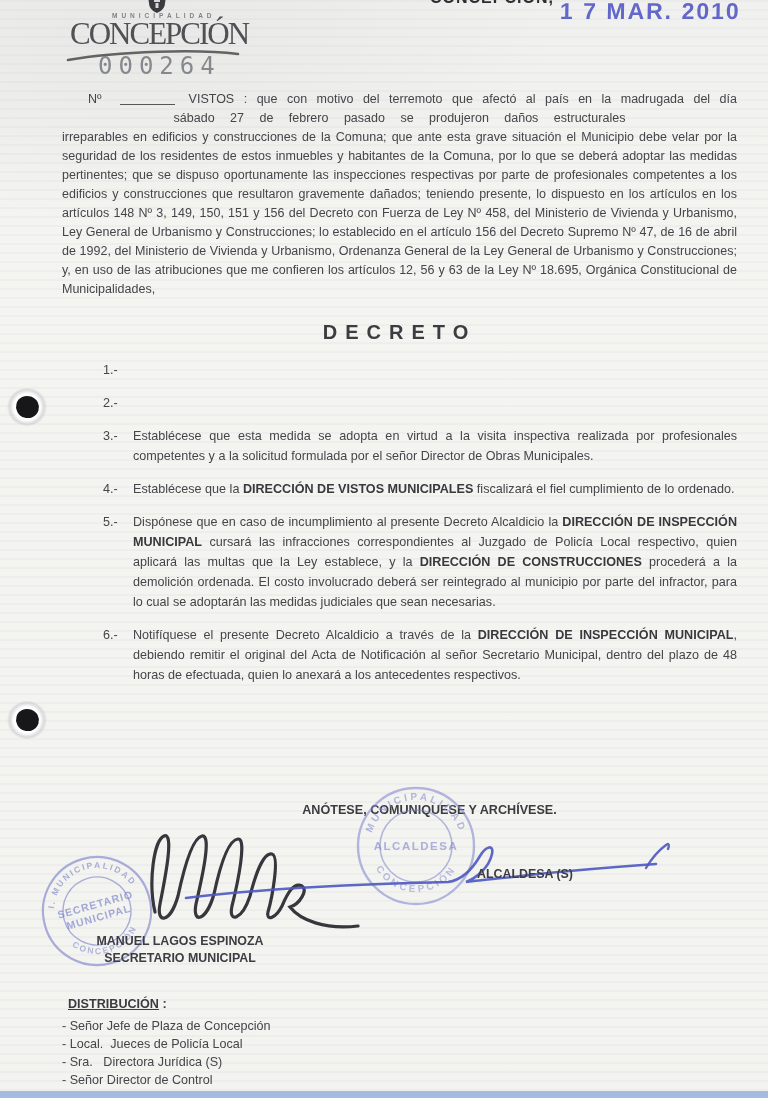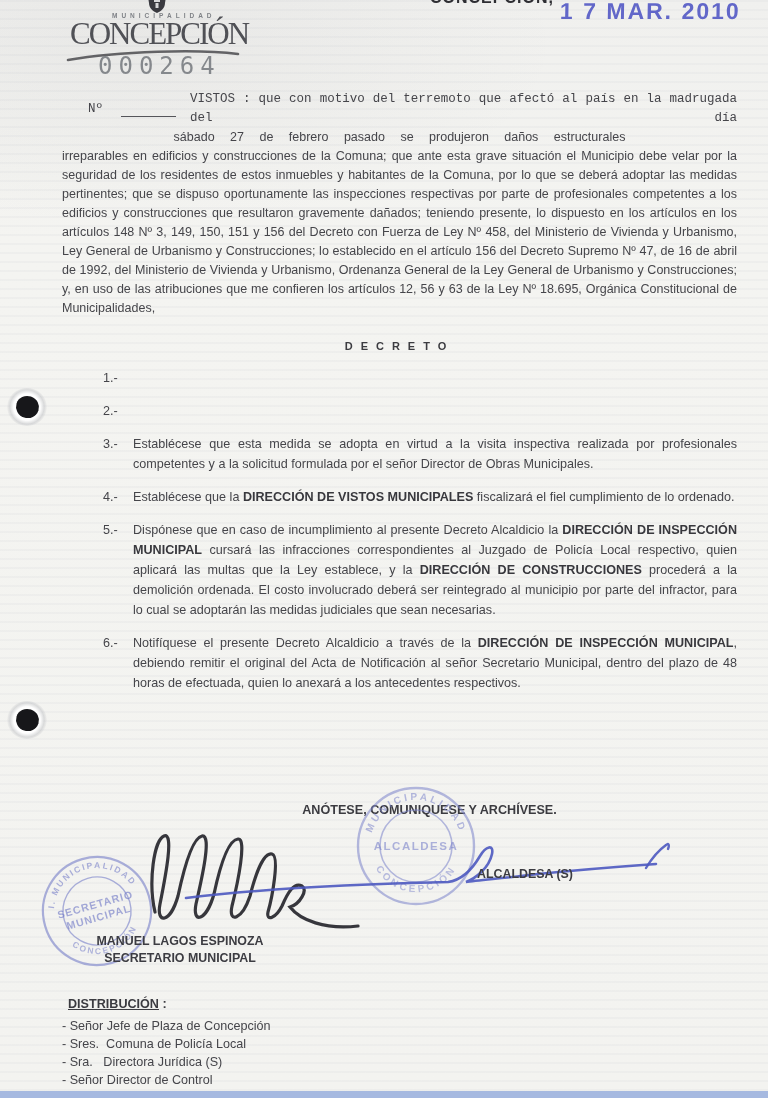--- a/index.html
+++ b/index.html
@@ -37,28 +37,28 @@
     transform:scaleY(1.04); opacity:0.9;
   }
   .logo-swoosh { position:absolute; left:64px; top:48px; }
   .folio {
     position:absolute; left:82px; top:52px;
     font-family:"DejaVu Sans Mono", monospace;
     font-size:24px; letter-spacing:6px; color:#74787d; opacity:0.85;margin-left:16px;
   }
   
   .doc-body { position:absolute; left:62px; right:31px; top:90px; font-size:12.5px; }
-  .v-line1 { display:flex; align-items:center; line-height:19px;font-family:Liberation Mono, monospace; }
+  .v-line1 { display:flex; align-items:flex-start; line-height:19px; }
   .v-num { padding-left:26px; }
   .v-blank { display:inline-block; width:55px; margin:0 14px 0 18px; border-bottom:1.3px solid #55555a; height:14px; }
   .v-l1text { flex:1; text-align:justify; text-align-last:justify; }
   .v-line2 { text-align:center; line-height:19px; word-spacing:12px; }
   .v-rest { text-align:justify; line-height:19px; }
   .decreto-title {
-    text-align:center; font-weight:bold; font-size:11px;
+    text-align:center; font-weight:bold; font-size:20px;
     letter-spacing:8px; color:#3c3c41;
     margin:22px 0 16px 0;
   }
   .decree-item { display:grid; grid-template-columns:71px 1fr; margin-bottom:13px; line-height:20px; font-size:12.6px; }
   .item-num { padding-left:41px; }
   .item-body { text-align:justify; }
   .item-body .bold { font-weight:bold; color:#38383d; }
   
   .closing {
     position:absolute; left:62px; right:31px; top:803px;
@@ -210,21 +210,21 @@
     <div>MANUEL LAGOS ESPINOZA</div>
     <div>SECRETARIO MUNICIPAL</div>
   </div>
 
   <div class="distribucion">
     <div class="dist-title">
       <span class="u">DISTRIBUCIÓN</span><span> :</span>
     </div>
     <div>
         <div class="dist-item">- Señor Jefe de Plaza de Concepción</div>
-        <div class="dist-item">- Sres.  Comuna de Policía Local</div>
+        <div class="dist-item">- Local.  Jueces de Policía Local</div>
         <div class="dist-item">- Sra.   Directora Jurídica (S)</div>
         <div class="dist-item">- Señor Director de Control</div>
       </div>
   </div>
 
   <div class="punch punch1">
       <div class="ring"></div>
       <div class="hole"></div>
     </div>
   <div class="punch punch2">

